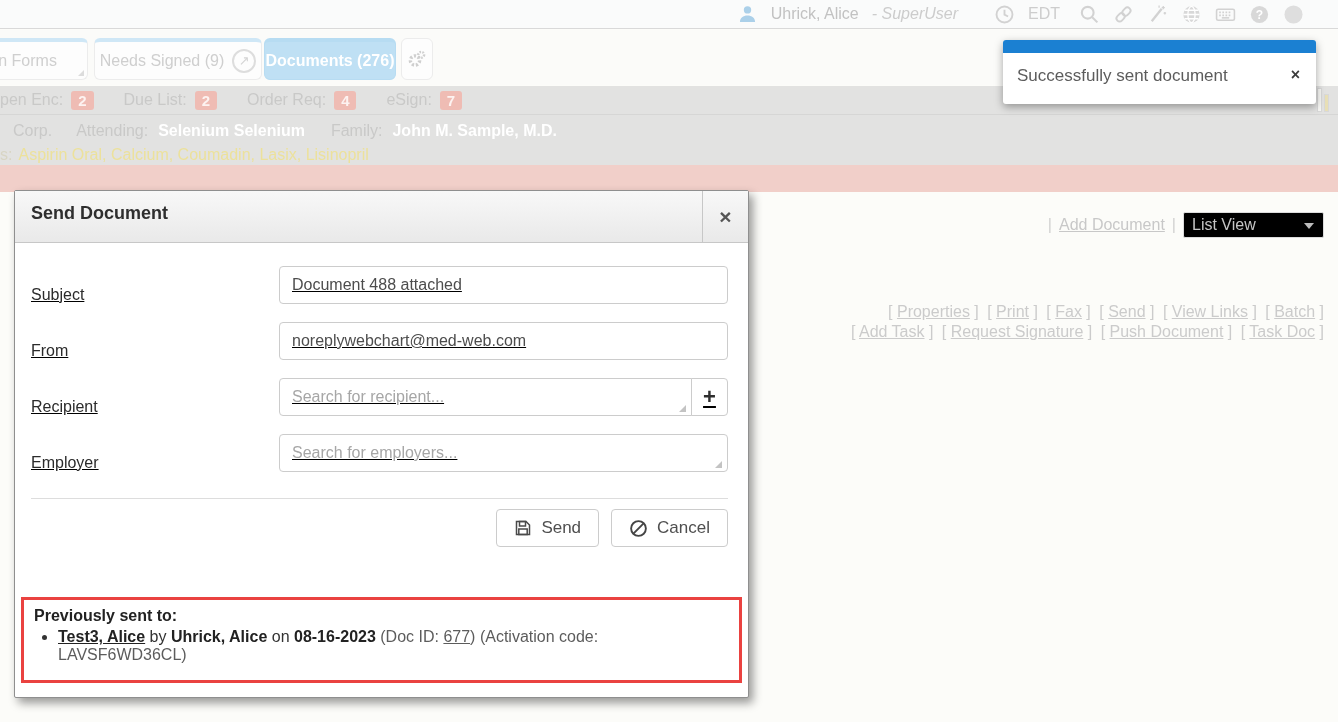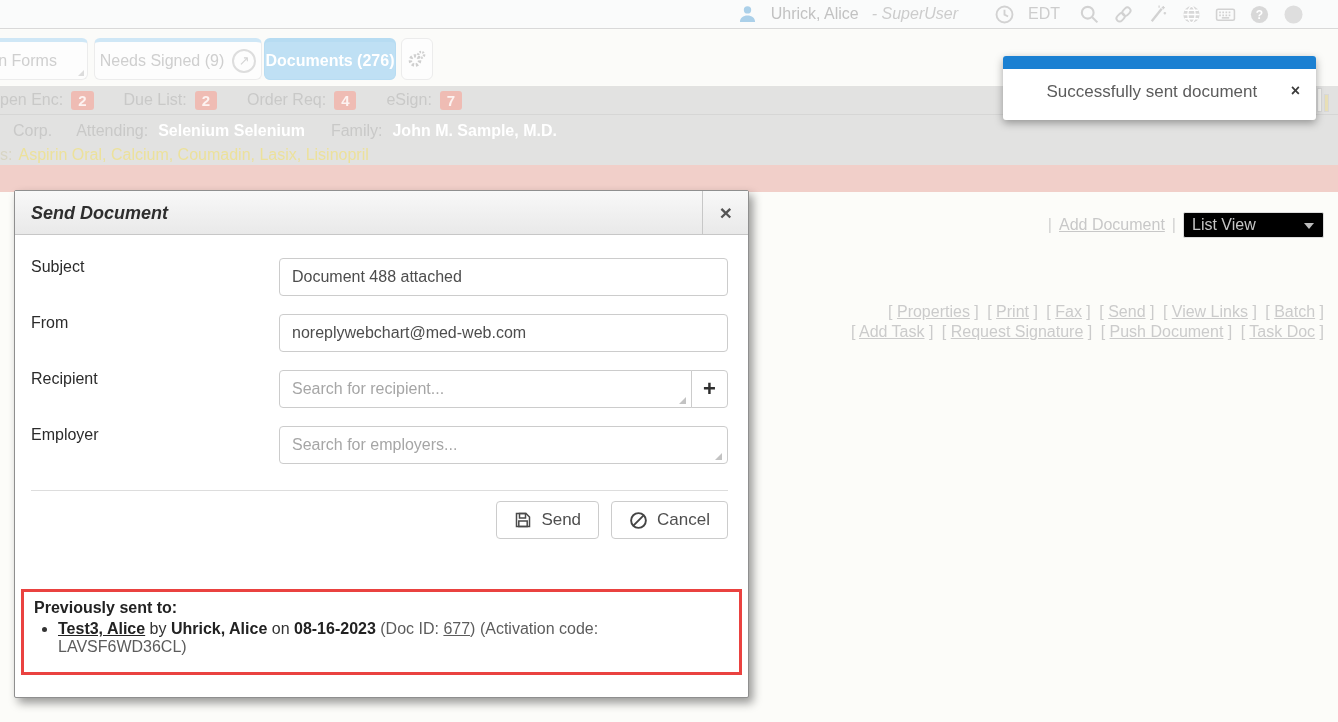--- a/index.html
+++ b/index.html
@@ -59,36 +59,36 @@
   .adddoc-link { color:#c8c8c8; font-size:16px; text-decoration:underline; cursor:pointer; }
   .viewselect { width:141px; height:26px; border:1px solid #dcdcdc; background:#000000; border-radius:2px;
                 display:flex; align-items:center; padding:0 8px; color:#c5c5c5; font-size:16px; position:relative; cursor:pointer; }
   .viewselect .chev { position:absolute; right:9px; top:10px; width:0; height:0;
                       border-left:5px solid transparent; border-right:5px solid transparent; border-top:6px solid #bcbcbc; }
   .linksblock { position:absolute; top:302px; right:14px; text-align:right; line-height:20px; }
   .lnk { margin-left:4px; white-space:nowrap; color:#cbcbcb; font-size:16px; }
   .lka { color:#cbcbcb; text-decoration:underline; cursor:pointer; }
 
   
-  .toast { position:absolute; left:1003px; top:56px; width:313px; height:64px; background:#ffffff;
-           border-radius:3px; box-shadow:0 3px 9px rgba(0,0,0,0.35); z-index:50;text-align:center; }
+  .toast { position:absolute; left:1003px; top:40px; width:313px; height:64px; background:#ffffff;
+           border-radius:3px; box-shadow:0 3px 9px rgba(0,0,0,0.35); z-index:50; }
   .toast-accent { height:13px; background:#1b80d2; border-radius:3px 3px 0 0; }
   .toast-body { display:flex; align-items:flex-start; padding:13px 12px 0 14px; }
   .toast-msg { flex:1; color:#5c5c5c; font-size:17px; }
   .toast-close { color:#3c3c3c; font-size:16px; font-weight:bold; cursor:pointer; line-height:14px; padding:2px 4px; }
 
   
   .modal { position:absolute; left:14px; top:190px; width:735px; height:508px; background:#ffffff;
            border:1px solid #8f8f8f; border-radius:2px; box-shadow:4px 5px 10px rgba(0,0,0,0.4); z-index:40; }
-  .modal-header { height:44px; background:linear-gradient(#f8f8f8,#e9e9e9); border-bottom:1px solid #c7c7c7; display:flex;font-style:italic; }
+  .modal-header { height:52px; background:linear-gradient(#f8f8f8,#e9e9e9); border-bottom:1px solid #c7c7c7; display:flex; }
   .modal-title { flex:1; line-height:44px; padding-left:16px; font-weight:bold; font-size:18px; color:#2e2e2e; }
   .modal-close { width:46px; border-left:1px solid #c7c7c7; display:flex; align-items:center; justify-content:center;
                  font-weight:bold; color:#555; font-size:21px; cursor:pointer; }
   .modal-body { padding-top:23px; }
-  .form-row { display:flex; align-items:flex-start; margin-bottom:18px; padding:0 20px 0 16px; }
+  .form-row { display:flex; align-items:flex-end; margin-bottom:18px; padding:0 20px 0 16px;text-decoration:underline; }
   .form-label { width:248px; font-size:16px; color:#2b2b2b; flex:none; }
   .tinput { flex:1; height:38px; border:1px solid #cccccc; border-radius:4px; font-family:"Liberation Sans",sans-serif;
             font-size:16px; color:#4d4d4d; padding:0 12px; outline:none; background:#fff; min-width:0; }
   .tinput::placeholder { color:#a6a6a6; }
   .input-group { flex:1; display:flex; position:relative; min-width:0; }
   .input-group .tinput.grouped { border-radius:4px 0 0 4px; }
   .plusbtn { width:37px; flex:none; border:1px solid #cccccc; margin-left:-1px; border-radius:0 4px 4px 0;
              background:#fff; color:#2e2e2e; font-size:22px; font-weight:bold;
              display:flex; align-items:center; justify-content:center; cursor:pointer; }
   .resize-corner { position:absolute; bottom:4px; width:0; height:0;

